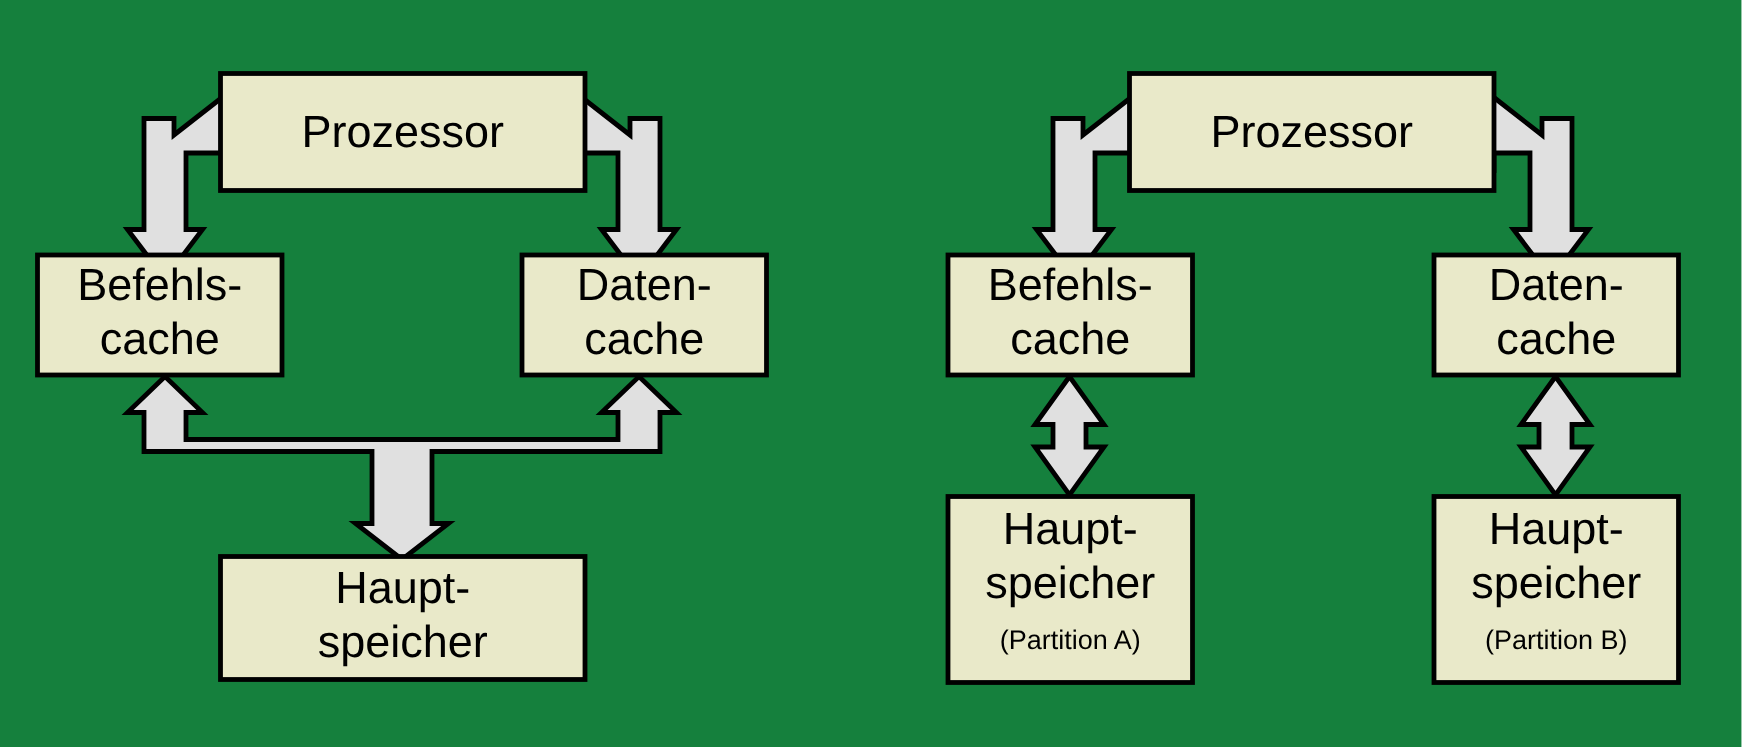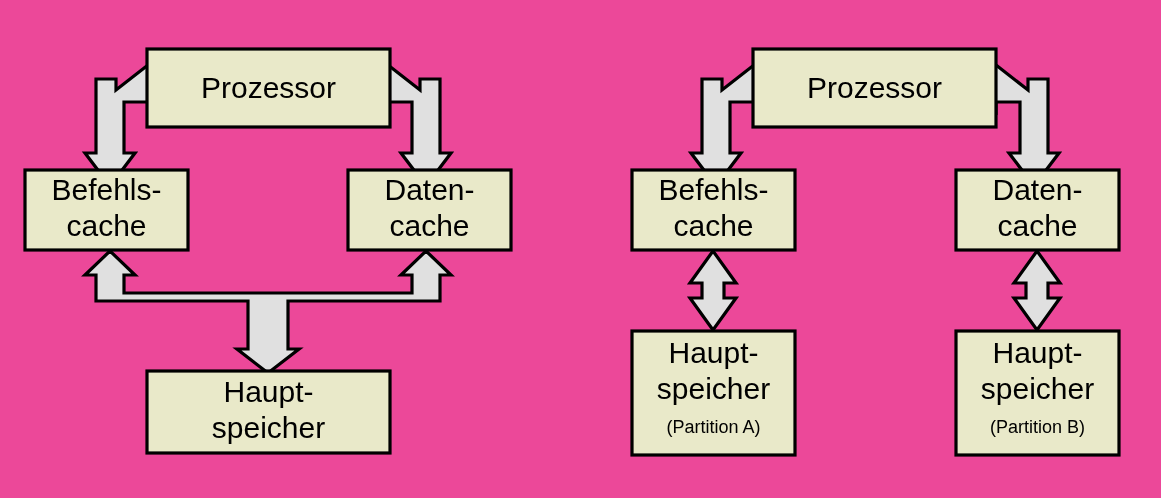--- a/index.html
+++ b/index.html
@@ -10,21 +10,21 @@
   body {
     width: 1161px;
     height: 498px;
     font-family: "Liberation Sans", sans-serif;
     overflow: hidden;
   }
   #diagram-root {
     position: relative;
     width: 1161px;
     height: 498px;
-    background: #ec4899;
+    background: #15803d;
   }
   svg.diagram-canvas {
     position: absolute;
     left: 0;
     top: 0;
     width: 1161px;
     height: 498px;
     display: block;
   }
   .node-box {

